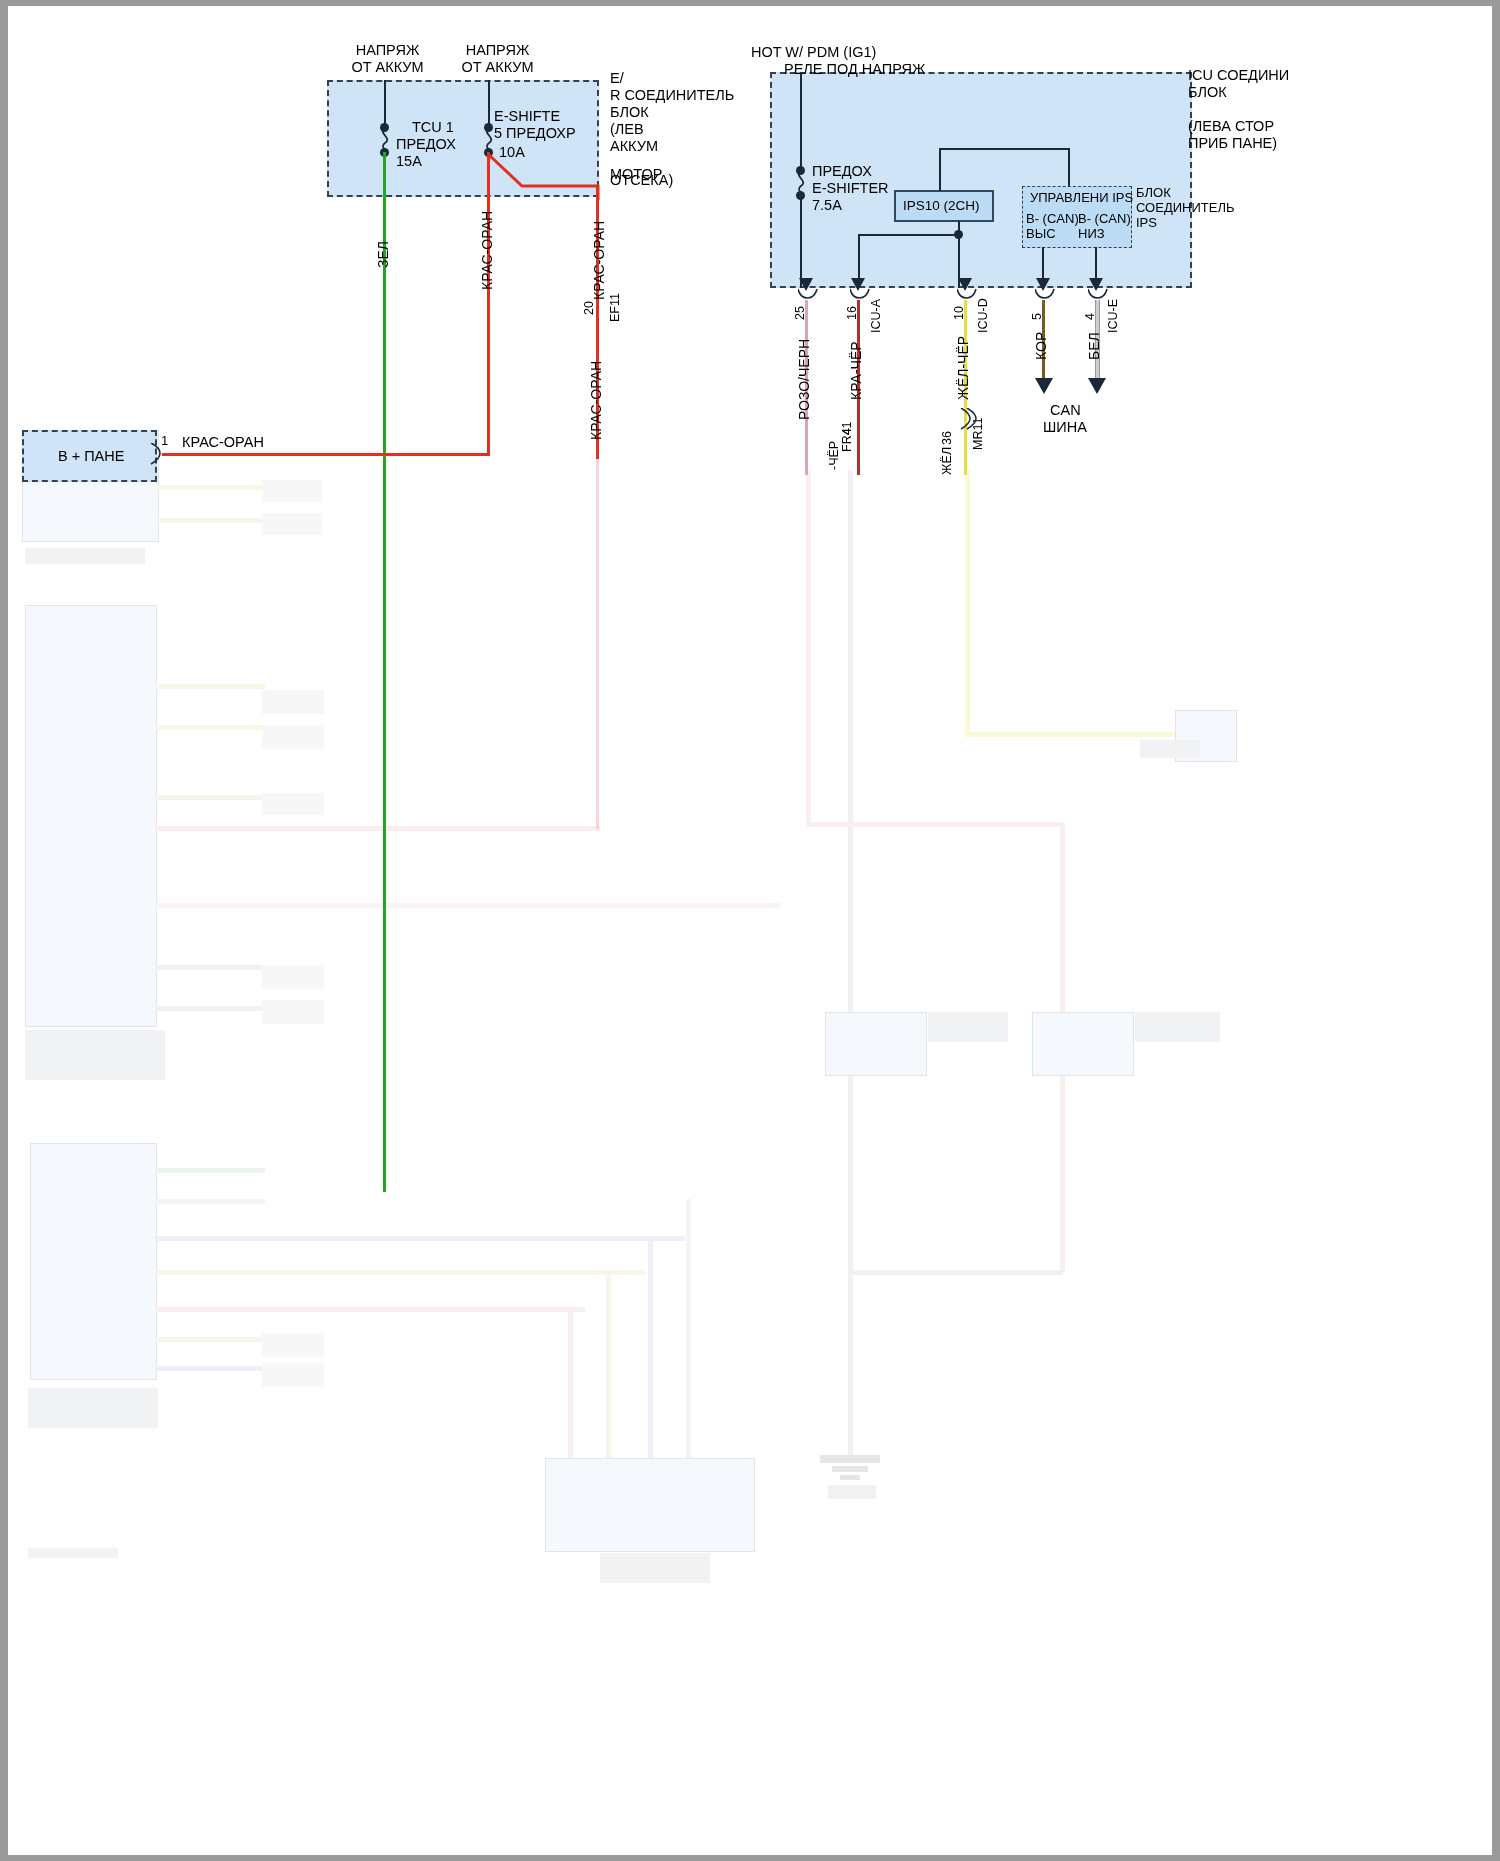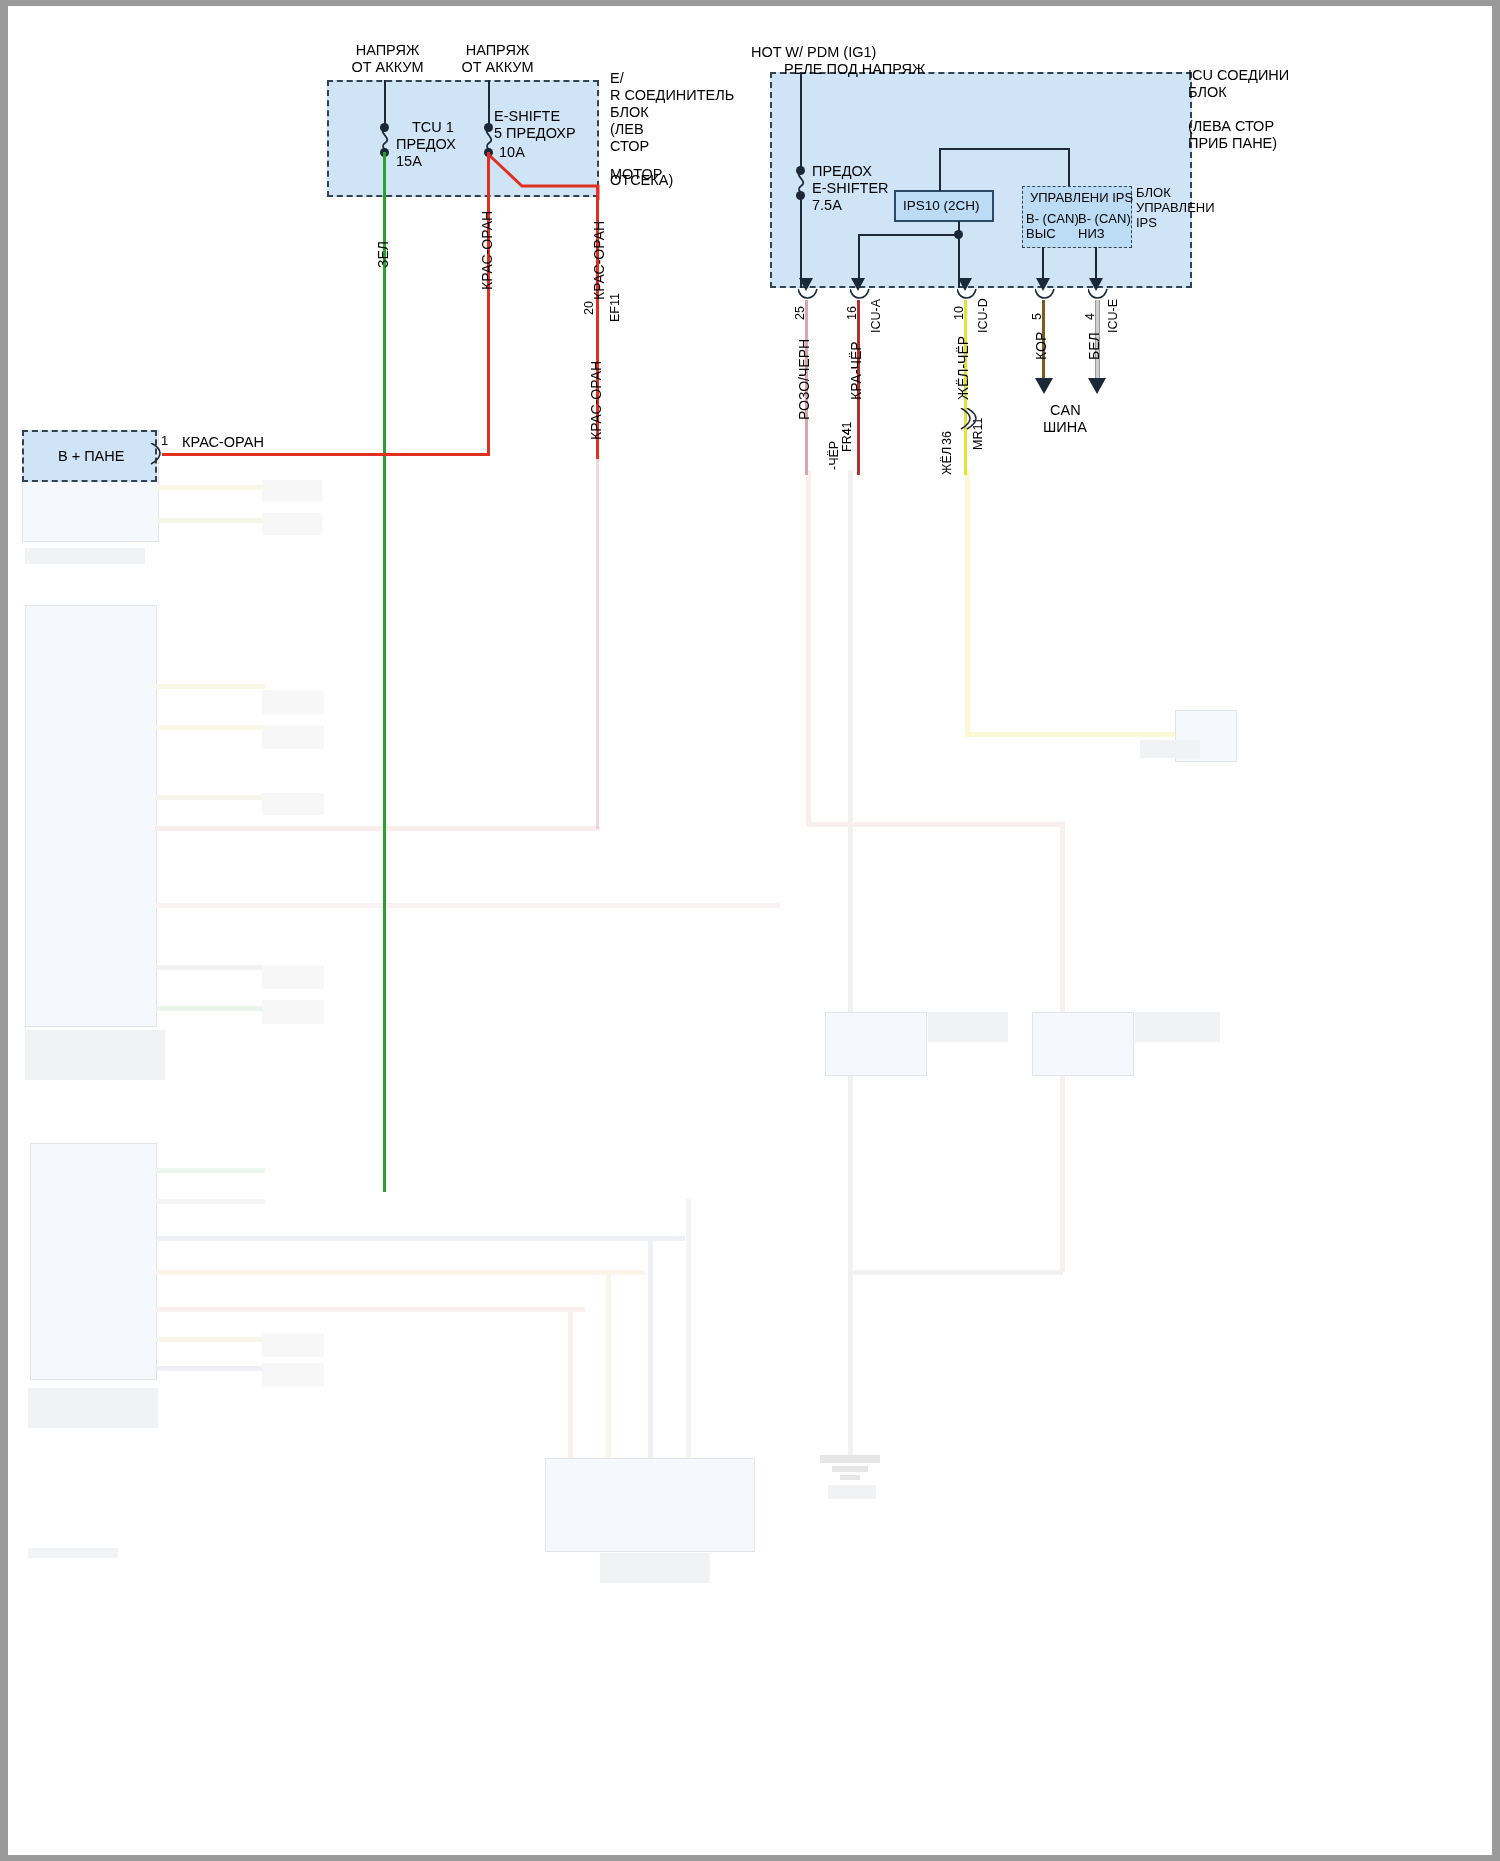--- a/index.html
+++ b/index.html
@@ -102,21 +102,21 @@
 
   <div class="txt c" style="left:330px;top:42px;width:115px;">НАПРЯЖ</div>
   <div class="txt c" style="left:330px;top:59px;width:115px;">ОТ АККУМ</div>
   <div class="txt c" style="left:440px;top:42px;width:115px;">НАПРЯЖ</div>
   <div class="txt c" style="left:440px;top:59px;width:115px;">ОТ АККУМ</div>
 
   <div class="txt" style="left:610px;top:70px;">E/</div>
   <div class="txt" style="left:610px;top:87px;">R СОЕДИНИТЕЛЬ</div>
   <div class="txt" style="left:610px;top:104px;">БЛОК</div>
   <div class="txt" style="left:610px;top:121px;">(ЛЕВ</div>
-  <div class="txt" style="left:610px;top:138px;">СТОР</div>
+  <div class="txt" style="left:610px;top:138px;">АККУМ</div>
   <div class="txt" style="left:610px;top:166px;">МОТОР</div>
   <div class="txt" style="left:610px;top:172px;">ОТСЕКА)</div>
 
   <div class="thinv" style="left:384px;top:80px;height:48px;"></div>
   <div class="dot" style="left:380px;top:123px;"></div>
   <svg class="fuse" style="left:376px;top:128px;" width="18" height="26" viewBox="0 0 18 26">
     <path d="M9 0 C1 5, 17 10, 9 15 C3 19, 12 22, 9 26" stroke="#1b2838" stroke-width="1.8" fill="none"></path>
   </svg>
   <div class="dot" style="left:380px;top:148px;"></div>
   <div class="txt" style="left:412px;top:119px;">TCU 1</div>
@@ -194,21 +194,21 @@
   <div class="thinv" style="left:858px;top:234px;height:54px;"></div>
 
   <div class="blk" style="left:1022px;top:186px;width:110px;height:62px;background:#bcdcf6;border:1.6px dashed #33424f;"></div>
   <div class="txt sm" style="left:1030px;top:190px;">УПРАВЛЕНИ IPS</div>
   <div class="txt sm" style="left:1026px;top:211px;">B- (CAN)</div>
   <div class="txt sm" style="left:1026px;top:226px;">ВЫС</div>
   <div class="txt sm" style="left:1078px;top:211px;">B- (CAN)</div>
   <div class="txt sm" style="left:1078px;top:226px;">НИЗ</div>
 
   <div class="txt sm" style="left:1136px;top:185px;">БЛОК</div>
-  <div class="txt sm" style="left:1136px;top:200px;">УПРАВЛЕНИ</div>
+  <div class="txt sm" style="left:1136px;top:200px;">СОЕДИНИТЕЛЬ</div>
   <div class="txt sm" style="left:1136px;top:215px;">IPS</div>
 
   <div class="thinv" style="left:1042px;top:247px;height:41px;"></div>
   <div class="thinv" style="left:1095px;top:247px;height:41px;"></div>
 
   <div class="pinarrow" style="left:799px;top:278px;"></div>
   <svg style="position:absolute;left:798px;top:288px;width:22px;height:16px;">
     <path d="M0 1 C3 13, 16 13, 19 1" stroke="#1b2838" stroke-width="1.6" fill="none"></path>
   </svg>
   <div class="wv" style="left:805px;top:300px;height:175px;background:#d9a5b0;"></div>

